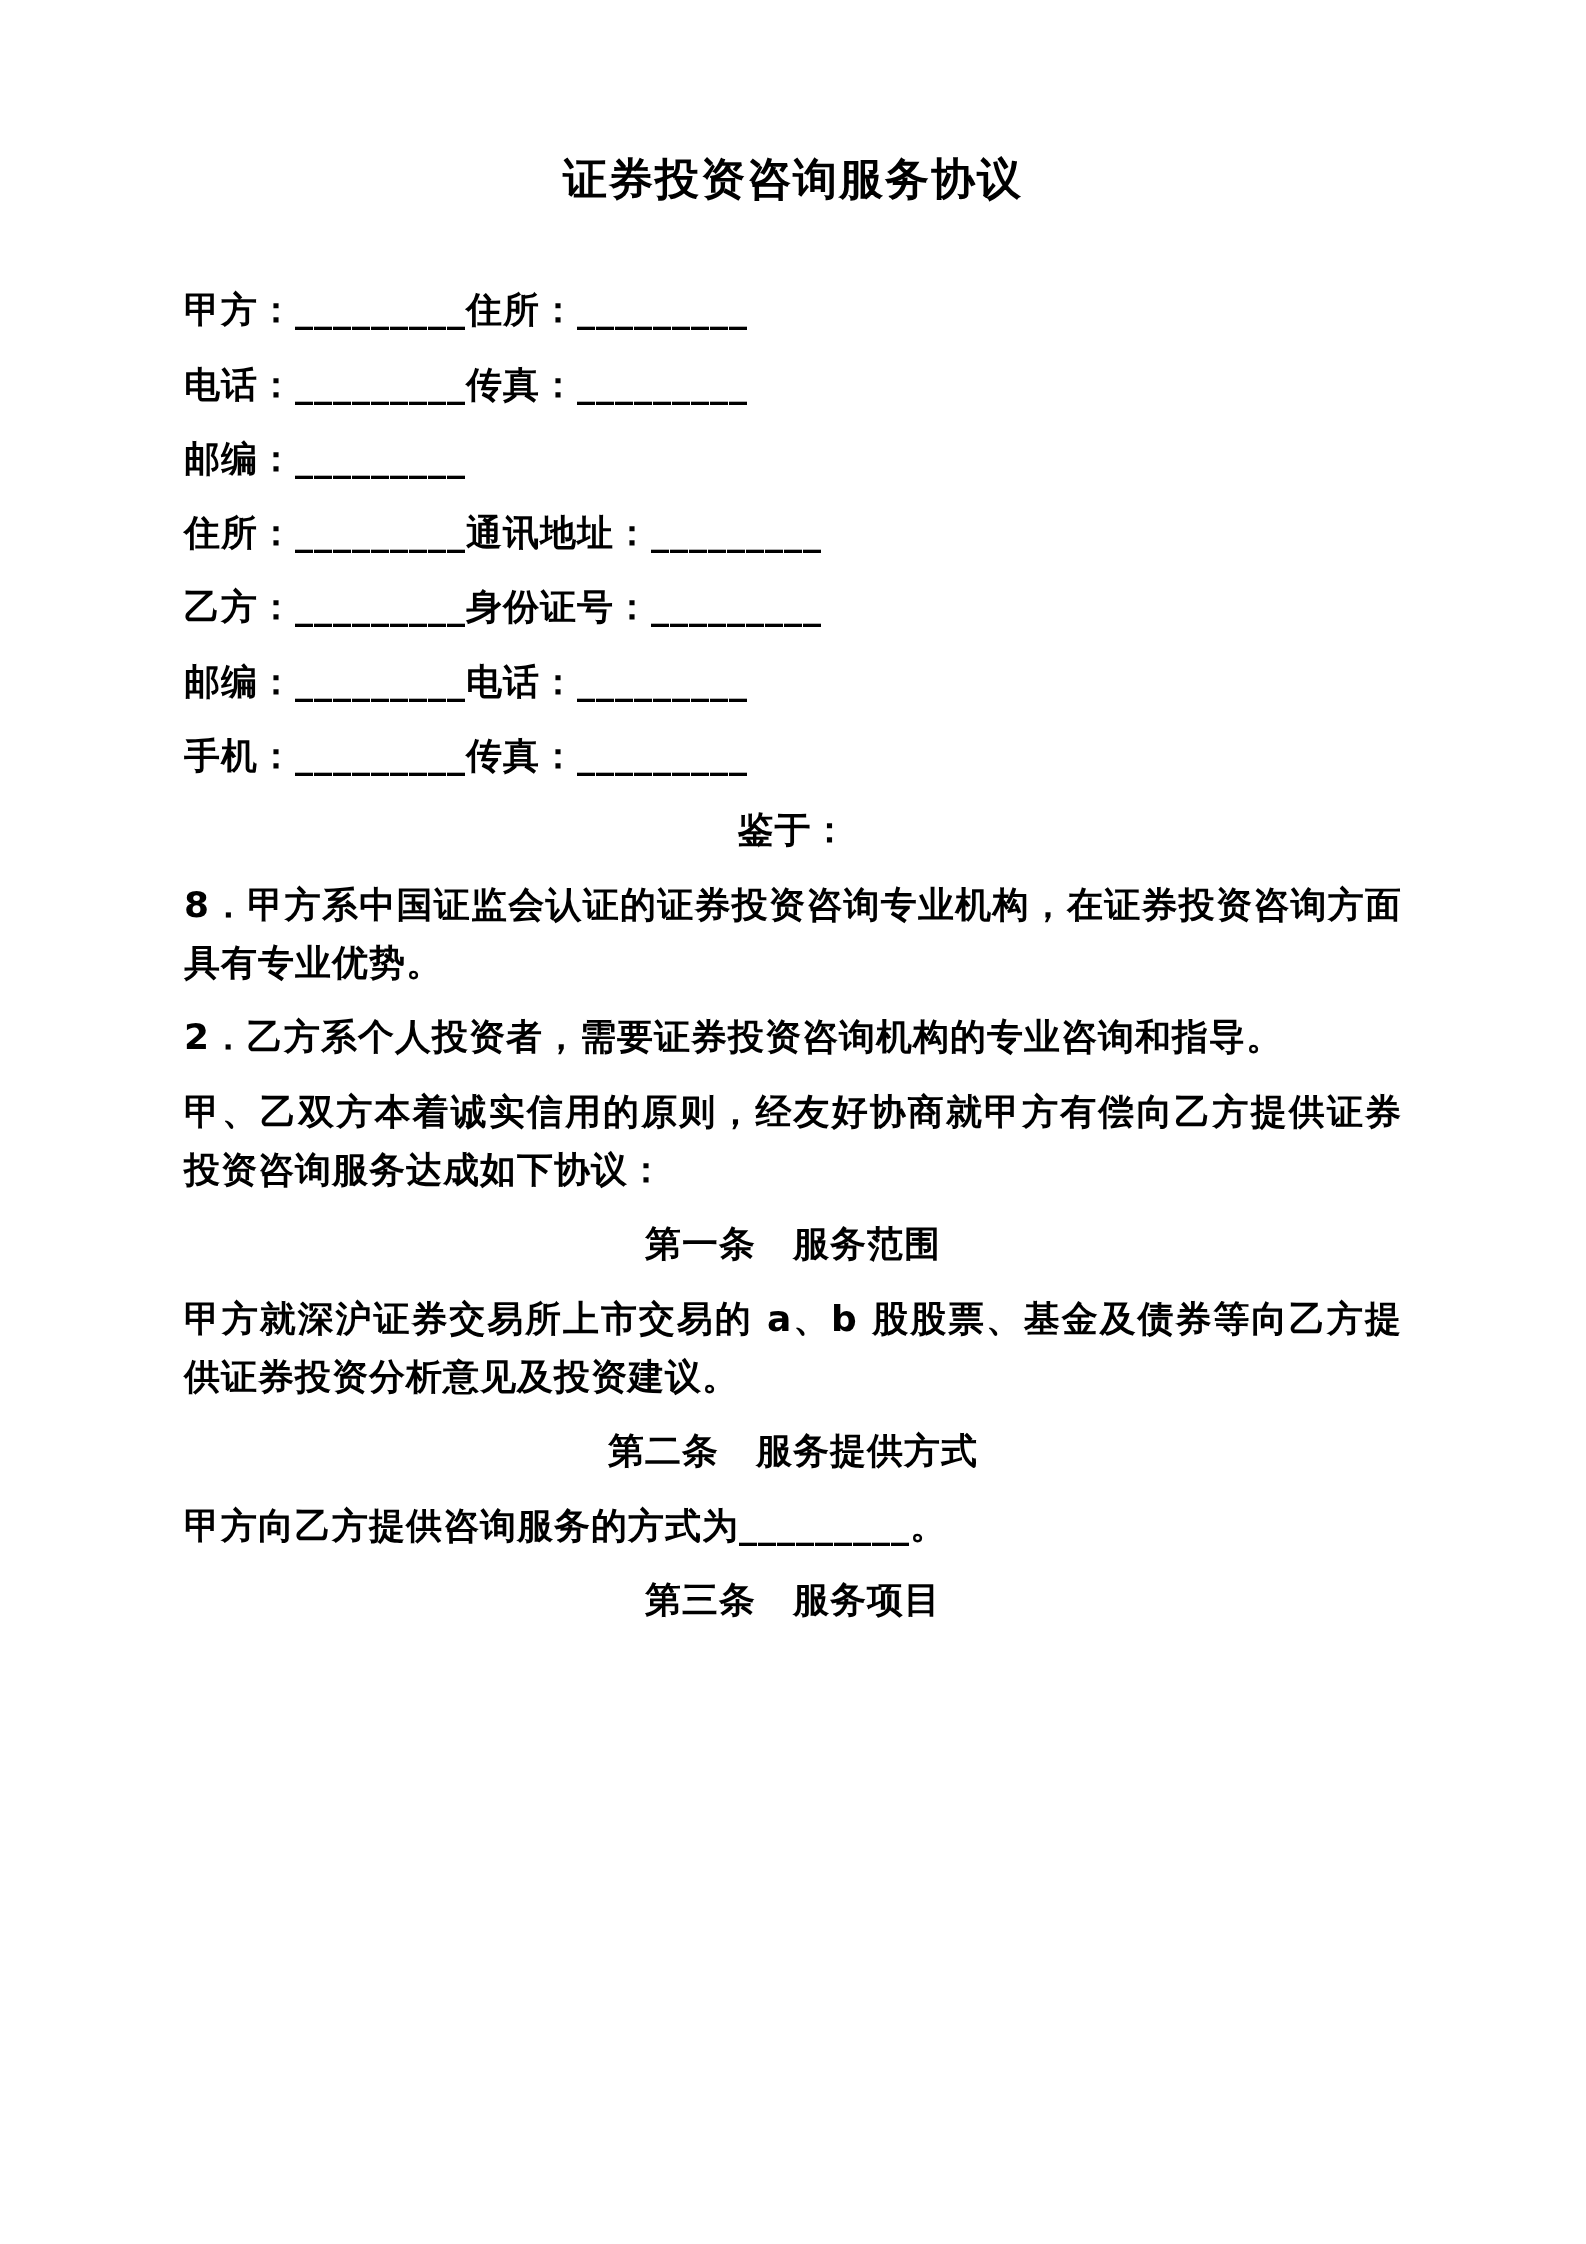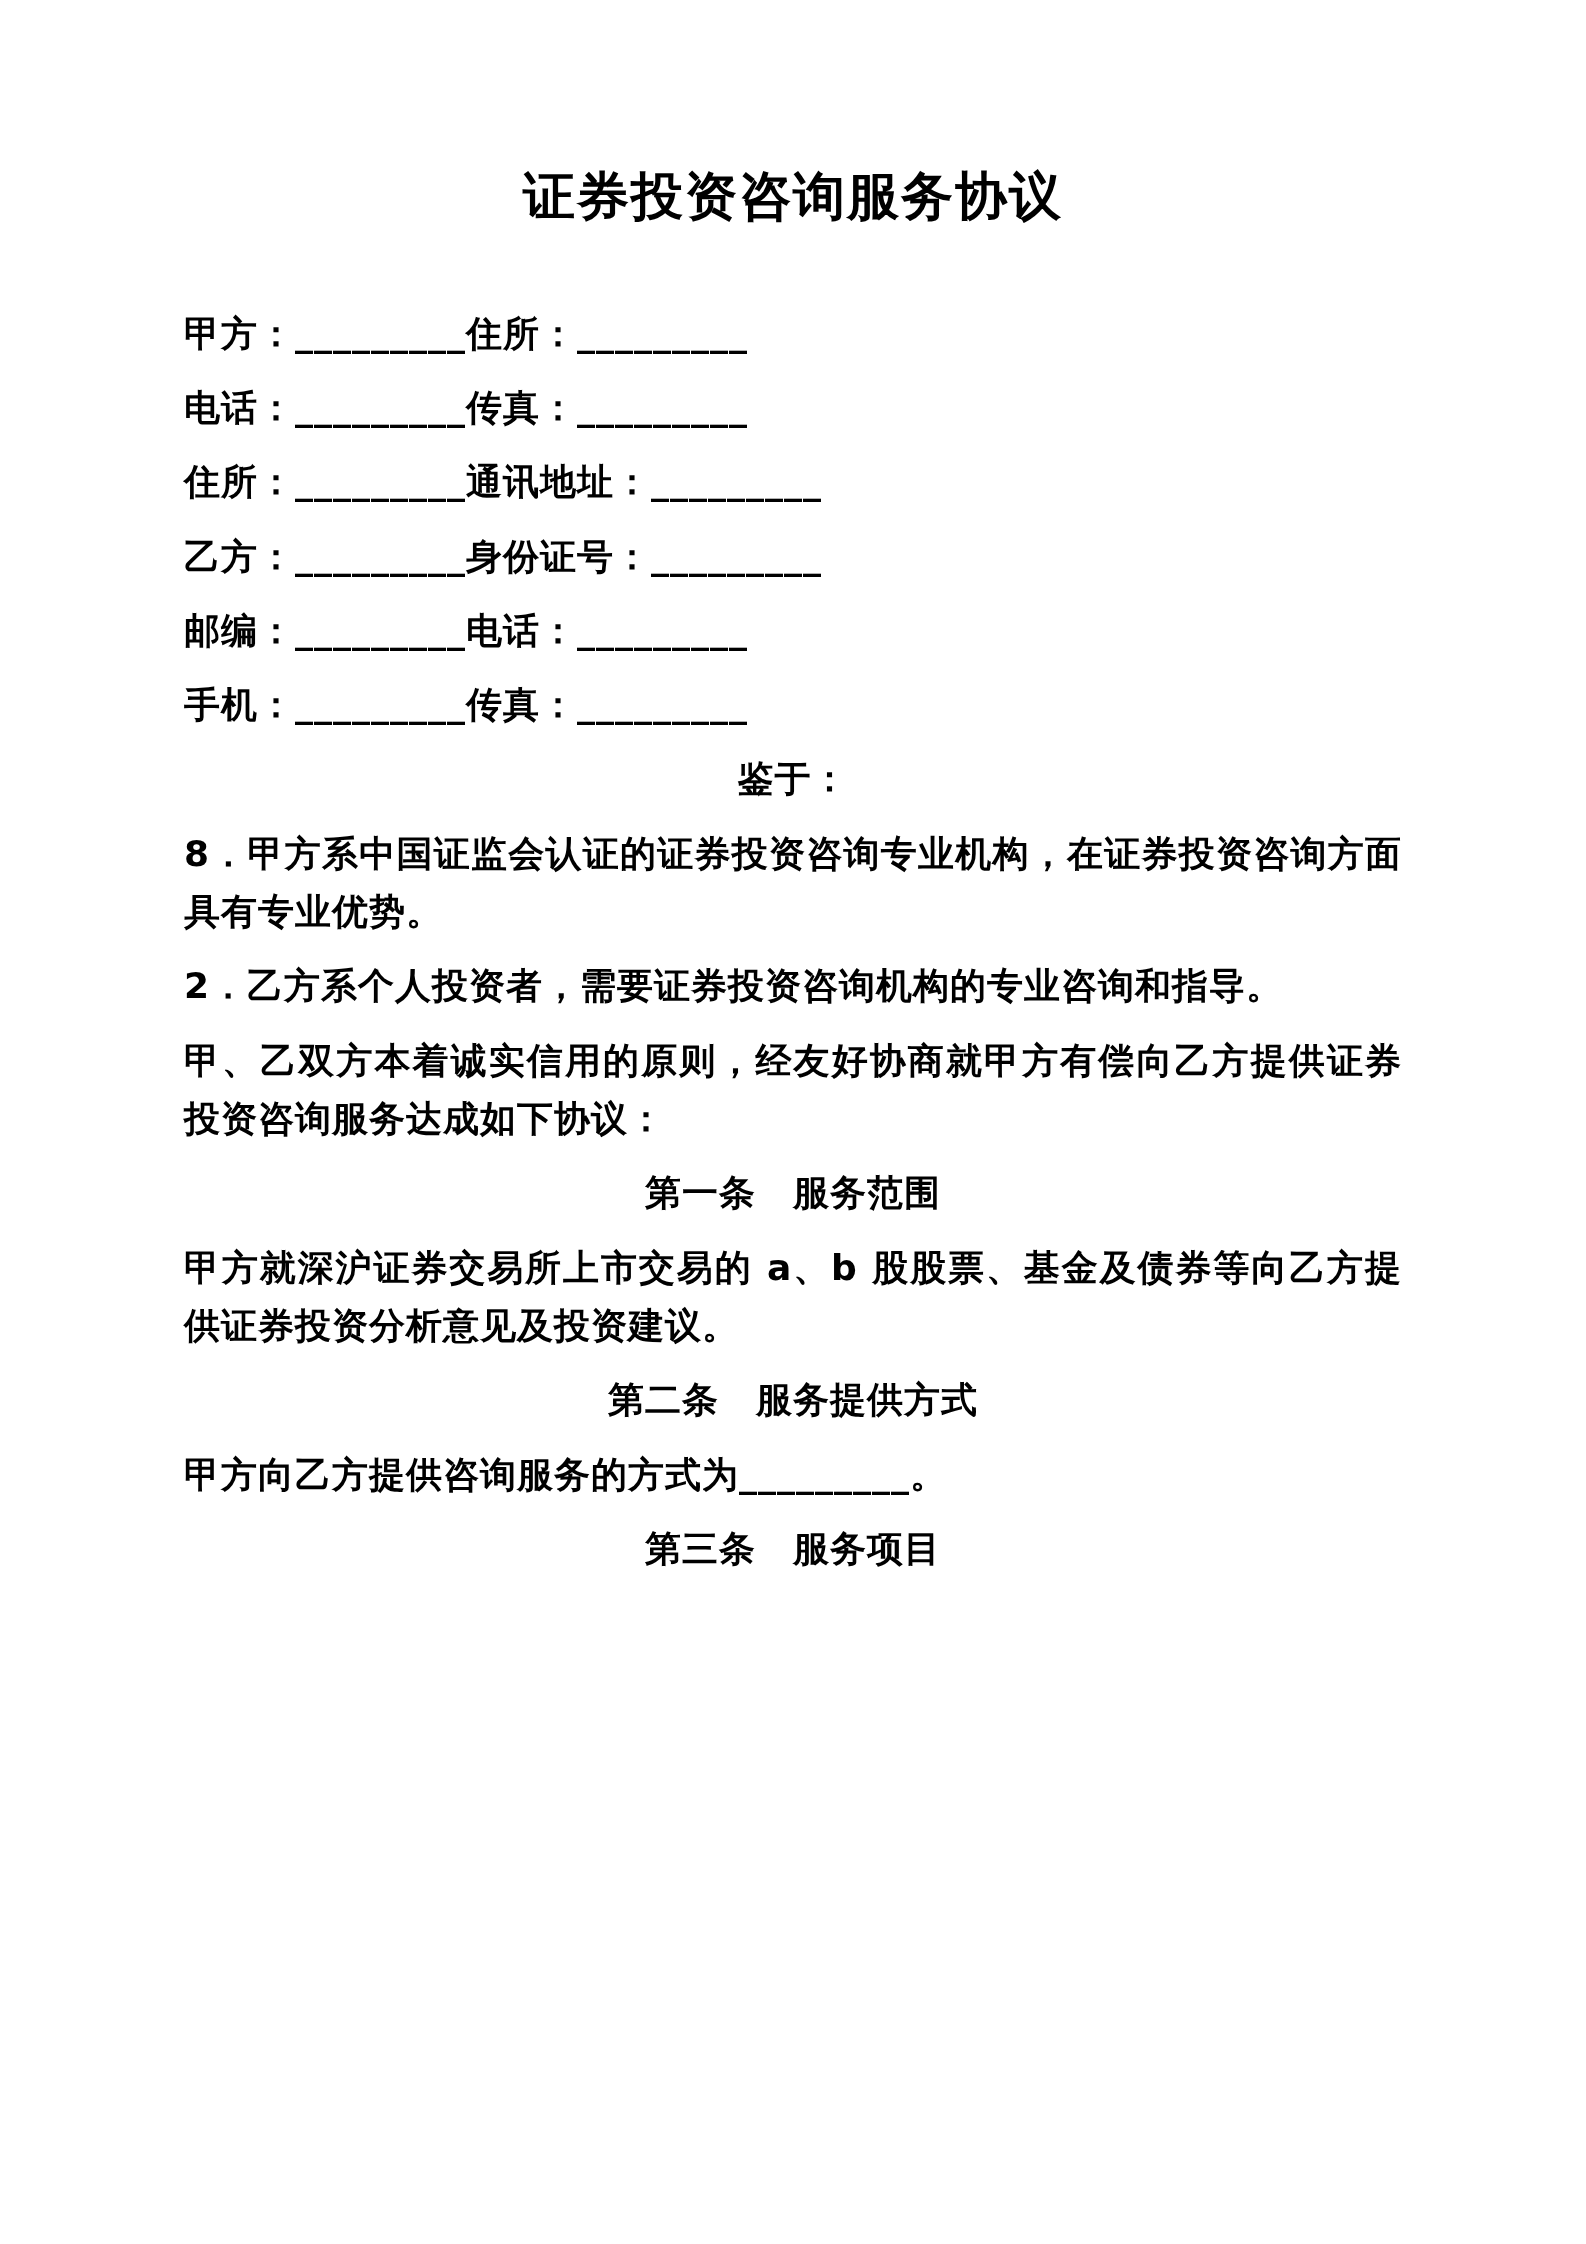--- a/index.html
+++ b/index.html
@@ -15,23 +15,23 @@
     color: #000000;
   }
   .page {
     box-sizing: border-box;
     width: 1586px;
     height: 2244px;
     padding: 150px 168px 0 168px;
     background: #ffffff;
   }
   .doc-title {
-    margin: 13px 0 74px 0;
+    margin: 0 0 74px 0;
     text-align: center;
-    font-size: 52px;
+    font-size: 44px;
     font-weight: bold;
     letter-spacing: 2px;
     line-height: 1.3;
   }
   .doc-line {
     margin: 16px;
     font-size: 36px;
     font-weight: bold;
     line-height: 1.62;
     text-align: justify;
@@ -43,20 +43,21 @@
   }
 </style>
 </head>
 <body>
 
 <div class="page">
   <h1 class="doc-title">证券投资咨询服务协议</h1>
 
   <p class="doc-line">甲方：_________住所：_________</p>
   <p class="doc-line">电话：_________传真：_________</p>
+  <p class="doc-line">邮编：_________</p>
   <p class="doc-line">住所：_________通讯地址：_________</p>
   <p class="doc-line">乙方：_________身份证号：_________</p>
   <p class="doc-line">邮编：_________电话：_________</p>
   <p class="doc-line">手机：_________传真：_________</p>
   <p class="doc-line heading">鉴于：</p>
   <p class="doc-line">8．甲方系中国证监会认证的证券投资咨询专业机构，在证券投资咨询方面具有专业优势。</p>
   <p class="doc-line">2．乙方系个人投资者，需要证券投资咨询机构的专业咨询和指导。</p>
   <p class="doc-line">甲、乙双方本着诚实信用的原则，经友好协商就甲方有偿向乙方提供证券投资咨询服务达成如下协议：</p>
   <p class="doc-line heading">第一条　服务范围</p>
   <p class="doc-line">甲方就深沪证券交易所上市交易的 a、b 股股票、基金及债券等向乙方提供证券投资分析意见及投资建议。</p>

